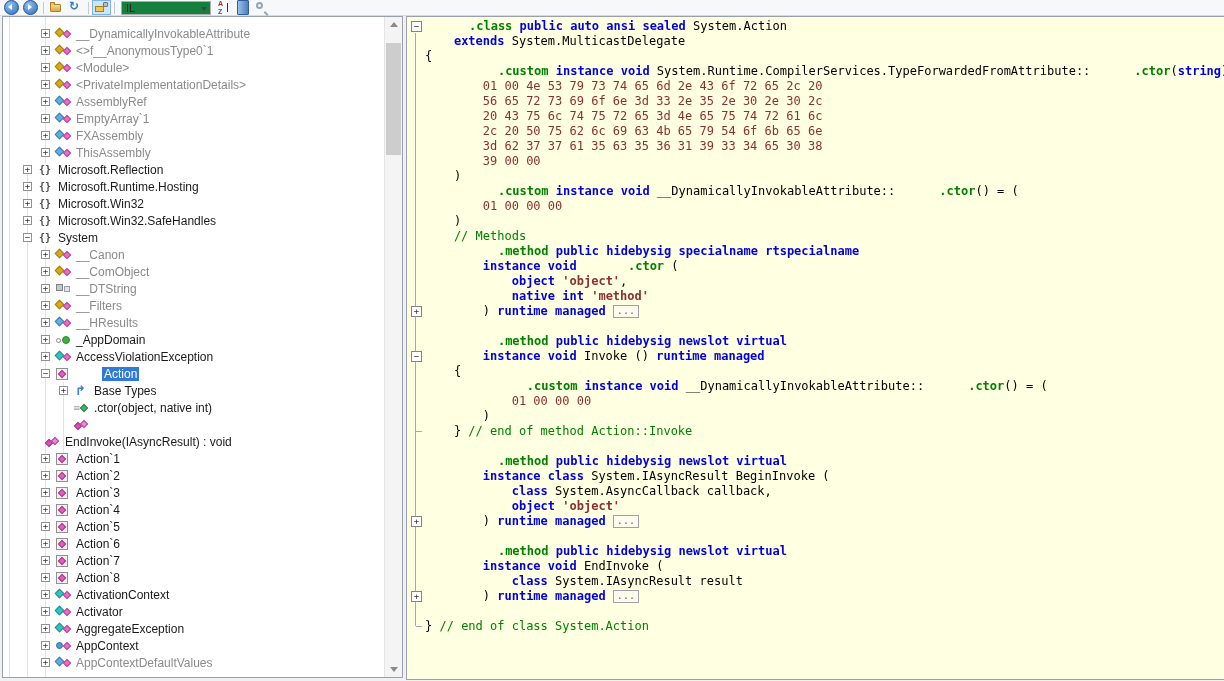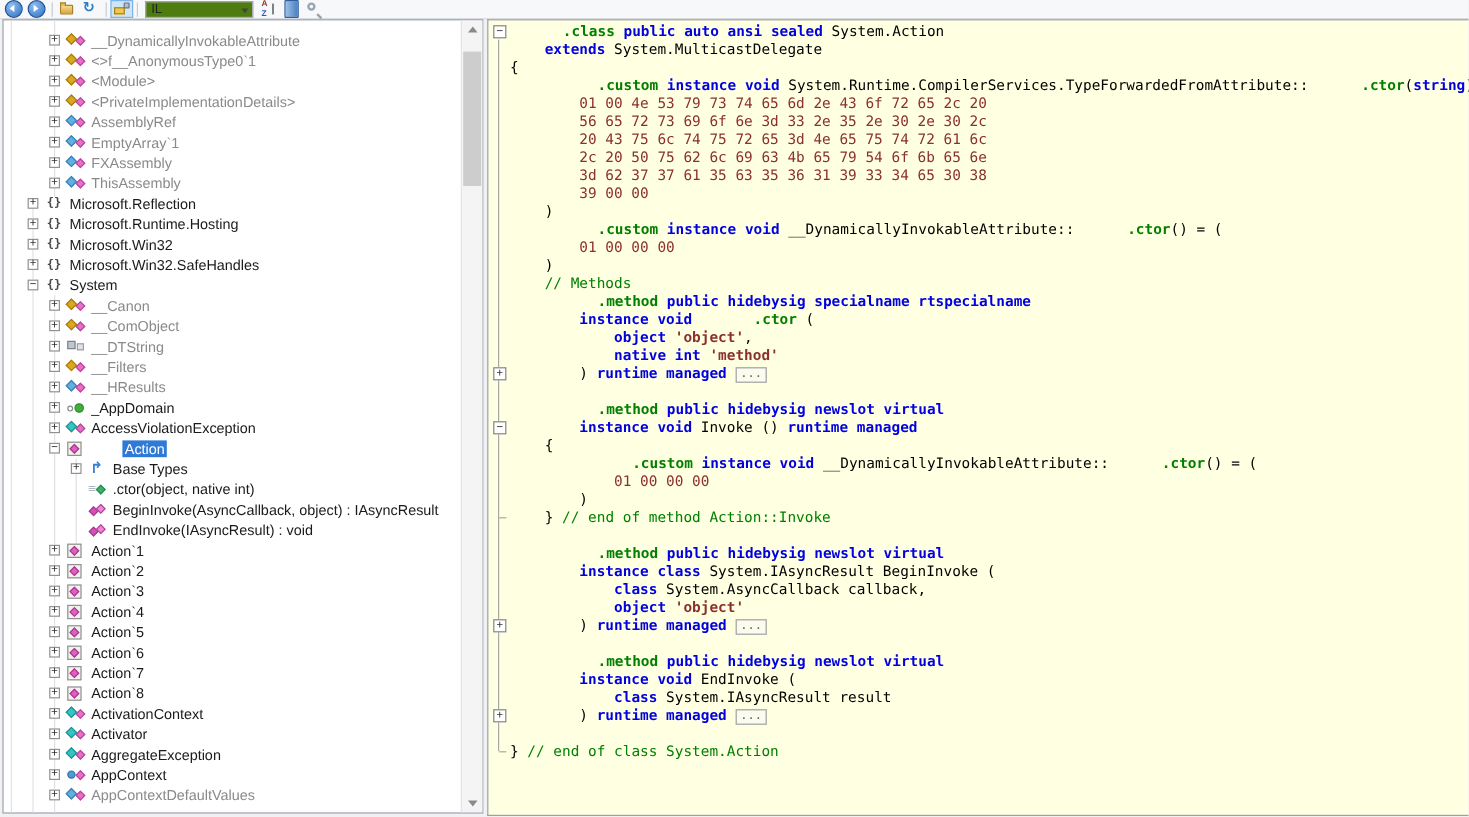--- a/index.html
+++ b/index.html
@@ -4,21 +4,21 @@
 <style>
   html,body{margin:0;padding:0;background:#e8eaed;font-family:"Liberation Sans",sans-serif;}
   .app{position:relative;width:1224px;height:681px;background:#f0f1f3;overflow:hidden;}
 
   
   .toolbar{position:absolute;left:0;top:0;width:100%;height:16px;background:#f7f8f9;
            border-bottom:1px solid #d9dbde;display:flex;align-items:center;padding-left:2px;box-sizing:border-box;}
   .tb-btn{width:19px;height:15px;display:flex;align-items:center;justify-content:center;border:1px solid transparent;box-sizing:border-box;}
   .tb-btn.pressed{background:var(--pressed);border-color:#7eb4ea;}
   .tb-sep{width:1px;height:12px;background:#c8cacd;margin:0 3px;}
-  .tb-combo{width:90px;height:14px;background:#4d7c0f;border:1px solid #abadb3;display:flex;align-items:center;
+  .tb-combo{width:90px;height:14px;background:#15803d;border:1px solid #abadb3;display:flex;align-items:center;
             font-size:11px;padding-left:4px;position:relative;margin:0 3px;box-sizing:border-box;color:#222;}
   .combo-arrow{position:absolute;right:3px;top:5px;width:0;height:0;border-left:3px solid transparent;
                border-right:3px solid transparent;border-top:4px solid #444;}
 
   
   .ticon{position:relative;display:inline-block;}
   .ticon::before,.ticon::after{content:"";position:absolute;box-sizing:border-box;}
   [data-name="arrow-left-circle-icon"],[data-name="arrow-right-circle-icon"]{width:13px;height:13px;border-radius:50%;
       background:radial-gradient(circle at 35% 30%,#8fc0f0,#2f6fc0);border:1px solid #1c4f96;}
   [data-name="arrow-left-circle-icon"]::after{left:3px;top:2.5px;border-top:3px solid transparent;border-bottom:3px solid transparent;border-right:4px solid #fff;}
@@ -262,23 +262,22 @@
             <span class="label" data-name="tree-item-label">Base Types</span>
           </div>
           <div class="tree-row" data-name="tree-item-ctor-object-native-int" style="padding-left: 56px;">
             <span class="exp-spacer" data-name="expander-spacer"></span>
             <span class="nicon" data-name="constructor-icon"></span>
             <span class="label" data-name="tree-item-label">.ctor(object, native int)</span>
           </div>
           <div class="tree-row" data-name="tree-item-begininvoke-asynccallback-object-iasyncresult" style="padding-left: 56px;">
             <span class="exp-spacer" data-name="expander-spacer"></span>
             <span class="nicon" data-name="virtual-method-icon"></span>
-            <span class="label" data-name="tree-item-label">BeginInvoke(AsyncCallback, object) : IAsyncResult</span>
-          </div>
-          <div class="tree-row" data-name="tree-item-endinvoke-iasyncresult-void" style="padding-left: 56px;">
+          </div>
+          <div class="tree-row" data-name="tree-item-endinvoke-iasyncresult-void" style="padding-left: 27px;">
             <span class="exp-spacer" data-name="expander-spacer"></span>
             <span class="nicon" data-name="virtual-method-icon"></span>
             <span class="label" data-name="tree-item-label">EndInvoke(IAsyncResult) : void</span>
           </div>
           <div class="tree-row" data-name="tree-item-action-1" style="padding-left: 38px;">
             <span class="exp" data-name="expand-icon">+</span>
             <span class="nicon" data-name="delegate-icon"></span>
             <span class="label" data-name="tree-item-label">Action`1</span>
           </div>
           <div class="tree-row" data-name="tree-item-action-2" style="padding-left: 38px;">

